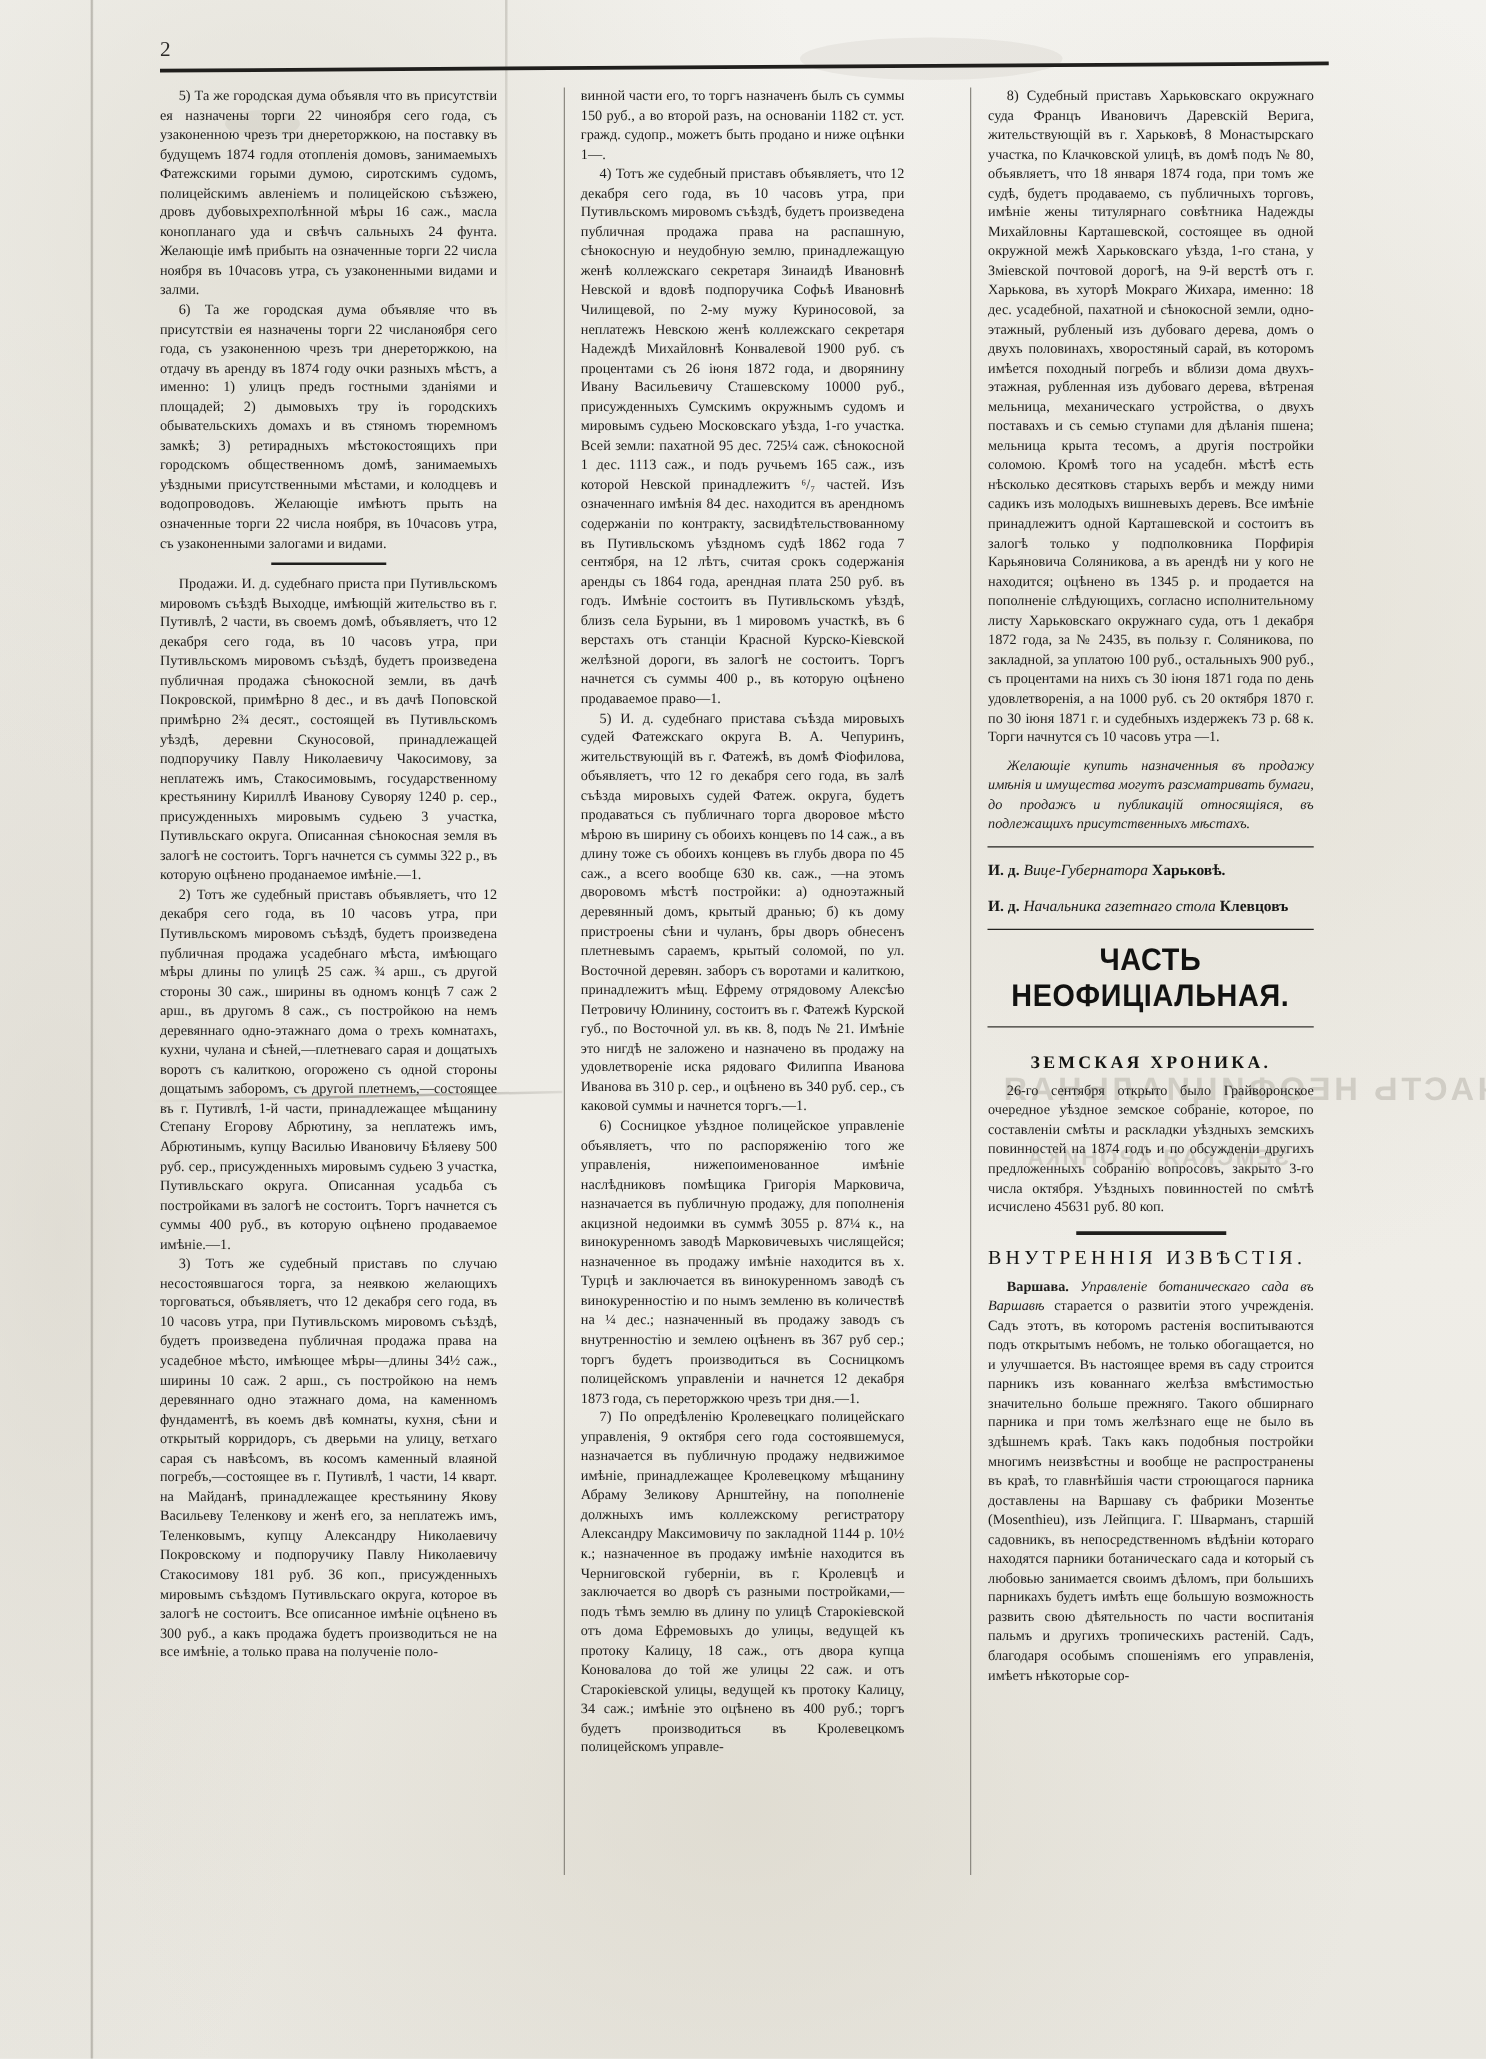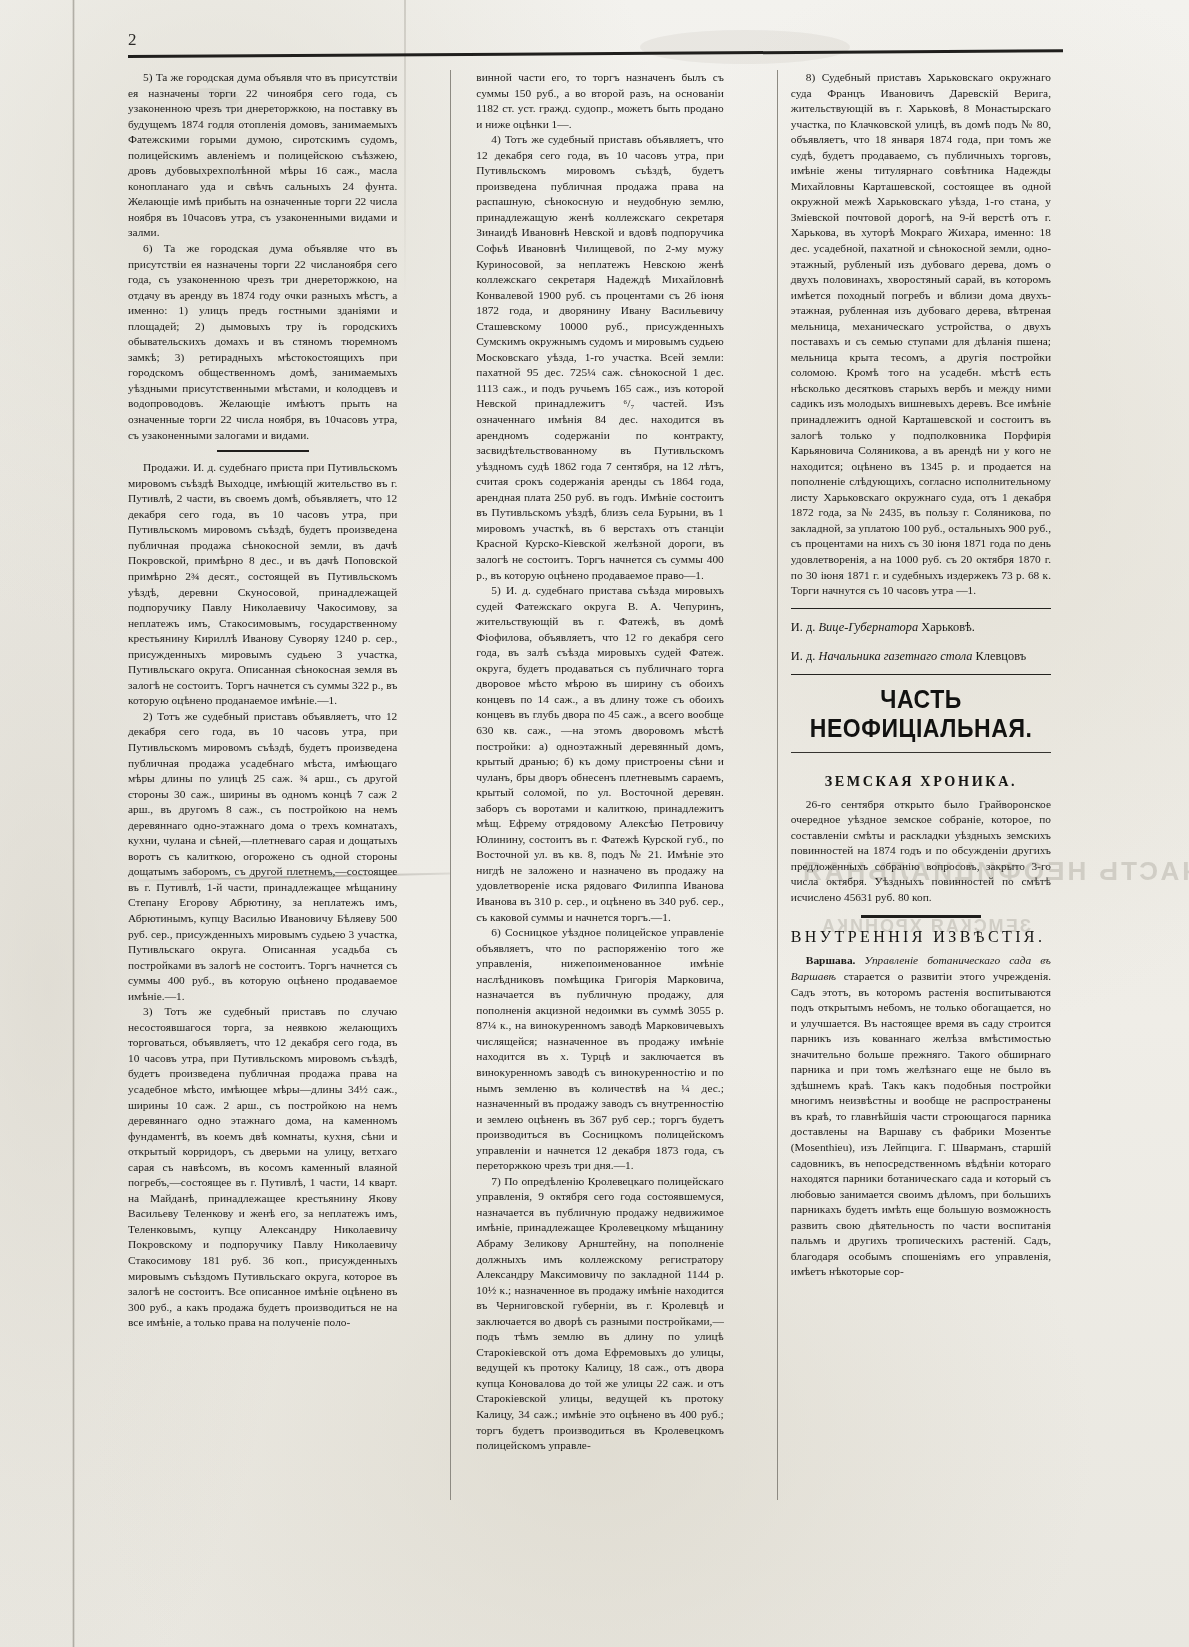--- a/index.html
+++ b/index.html
@@ -58,21 +58,21 @@
     position:absolute;left:128px;top:70px;width:936px;height:1430px;
     display:flex;
     gap:40px;
   }
   .col{
     width:310px;
     padding-right:13px;
     box-sizing:border-box;
     position:relative;
   }
-  .col.mid{border-left:1px solid #8d8a82;padding-left:25px;width:312px;}
+  .col.mid{border-left:1px solid #8d8a82;padding-left:13px;width:312px;}
   .col.right{border-left:1px solid #8d8a82;padding-left:13px;width:314px;}
 
   p.body{
     margin:0 0 0 0;
     font-size:11.4px;
     line-height:15.55px;
     text-align:justify;
     text-indent:15px;
     color:#1d1c1a;
     word-spacing:0px;
@@ -89,21 +89,21 @@
     width:100%;height:0;border-top:1.6px solid #23221f;margin:9px 0 10px 0;
   }
   .rule-full.thin{border-top:1px solid #35332f;}
 
   .ital{font-style:italic;}
   .sig{
     font-size:12.4px;line-height:17px;color:#181816;
     font-style:italic;margin:0;
     text-indent:0;
   }
-  .sig .rom{font-style:normal;font-weight:400;}
+  .sig .rom{font-style:normal;font-weight:700;}
 
   .hdr-big{
     text-align:center;
     font-family:"Liberation Sans", sans-serif;
     font-weight:700;
     font-size:25px;
     letter-spacing:.6px;
     color:#121211;
     margin:3px 0 4px 0;
     transform:scaleX(.92);
@@ -172,20 +172,21 @@
       <p class="body cont">винной части его, то торгъ назначенъ былъ съ суммы 150 руб., а во второй разъ, на основаніи 1182 ст. уст. гражд. судопр., можетъ быть продано и ниже оцѣнки 1—.</p>
       <p class="body">4) Тотъ же судебный приставъ объявляетъ, что 12 декабря сего года, въ 10 часовъ утра, при Путивльскомъ мировомъ съѣздѣ, будетъ произведена публичная продажа права на распашную, сѣнокосную и неудобную землю, принадлежащую женѣ коллежскаго секретаря Зинаидѣ Ивановнѣ Невской и вдовѣ подпоручика Софьѣ Ивановнѣ Чилищевой, по 2-му мужу Куриносовой, за неплатежъ Невскою женѣ коллежскаго секретаря Надеждѣ Михайловнѣ Конвалевой 1900 руб. съ процентами съ 26 іюня 1872 года, и дворянину Ивану Васильевичу Сташевскому 10000 руб., присужденныхъ Сумскимъ окружнымъ судомъ и мировымъ судьею Московскаго уѣзда, 1-го участка. Всей земли: пахатной 95 дес. 725¼ саж. сѣнокосной 1 дес. 1113 саж., и подъ ручьемъ 165 саж., изъ которой Невской принадлежитъ ⁶/₇ частей. Изъ означеннаго имѣнія 84 дес. находится въ арендномъ содержаніи по контракту, засвидѣтельствованному въ Путивльскомъ уѣздномъ судѣ 1862 года 7 сентября, на 12 лѣтъ, считая срокъ содержанія аренды съ 1864 года, арендная плата 250 руб. въ годъ. Имѣніе состоитъ въ Путивльскомъ уѣздѣ, близъ села Бурыни, въ 1 мировомъ участкѣ, въ 6 верстахъ отъ станціи Красной Курско-Кіевской желѣзной дороги, въ залогѣ не состоитъ. Торгъ начнется съ суммы 400 р., въ которую оцѣнено продаваемое право—1.</p>
       <p class="body">5) И. д. судебнаго пристава съѣзда мировыхъ судей Фатежскаго округа В. А. Чепуринъ, жительствующій въ г. Фатежѣ, въ домѣ Фіофилова, объявляетъ, что 12 го декабря сего года, въ залѣ съѣзда мировыхъ судей Фатеж. округа, будетъ продаваться съ публичнаго торга дворовое мѣсто мѣрою въ ширину съ обоихъ концевъ по 14 саж., а въ длину тоже съ обоихъ концевъ въ глубь двора по 45 саж., а всего вообще 630 кв. саж., —на этомъ дворовомъ мѣстѣ постройки: а) одноэтажный деревянный домъ, крытый дранью; б) къ дому пристроены сѣни и чуланъ, бры дворъ обнесенъ плетневымъ сараемъ, крытый соломой, по ул. Восточной деревян. заборъ съ воротами и калиткою, принадлежитъ мѣщ. Ефрему отрядовому Алексѣю Петровичу Юлинину, состоитъ въ г. Фатежѣ Курской губ., по Восточной ул. въ кв. 8, подъ № 21. Имѣніе это нигдѣ не заложено и назначено въ продажу на удовлетвореніе иска рядоваго Филиппа Иванова Иванова въ 310 р. сер., и оцѣнено въ 340 руб. сер., съ каковой суммы и начнется торгъ.—1.</p>
       <p class="body">6) Сосницкое уѣздное полицейское управленіе объявляетъ, что по распоряженію того же управленія, нижепоименованное имѣніе наслѣдниковъ помѣщика Григорія Марковича, назначается въ публичную продажу, для пополненія акцизной недоимки въ суммѣ 3055 р. 87¼ к., на винокуренномъ заводѣ Марковичевыхъ числящейся; назначенное въ продажу имѣніе находится въ х. Турцѣ и заключается въ винокуренномъ заводѣ съ винокуренностію и по нымъ земленю въ количествѣ на ¼ дес.; назначенный въ продажу заводъ съ внутренностію и землею оцѣненъ въ 367 руб сер.; торгъ будетъ производиться въ Сосницкомъ полицейскомъ управленіи и начнется 12 декабря 1873 года, съ переторжкою чрезъ три дня.—1.</p>
       <p class="body">7) По опредѣленію Кролевецкаго полицейскаго управленія, 9 октября сего года состоявшемуся, назначается въ публичную продажу недвижимое имѣніе, принадлежащее Кролевецкому мѣщанину Абраму Зеликову Арнштейну, на пополненіе должныхъ имъ коллежскому регистратору Александру Максимовичу по закладной 1144 р. 10½ к.; назначенное въ продажу имѣніе находится въ Черниговской губерніи, въ г. Кролевцѣ и заключается во дворѣ съ разными постройками,—подъ тѣмъ землю въ длину по улицѣ Старокіевской отъ дома Ефремовыхъ до улицы, ведущей къ протоку Калицу, 18 саж., отъ двора купца Коновалова до той же улицы 22 саж. и отъ Старокіевской улицы, ведущей къ протоку Калицу, 34 саж.; имѣніе это оцѣнено въ 400 руб.; торгъ будетъ производиться въ Кролевецкомъ полицейскомъ управле-</p>
     </div>
 
     <div class="col right">
       <p class="body">8) Судебный приставъ Харьковскаго окружнаго суда Францъ Ивановичъ Даревскій Верига, жительствующій въ г. Харьковѣ, 8 Монастырскаго участка, по Клачковской улицѣ, въ домѣ подъ № 80, объявляетъ, что 18 января 1874 года, при томъ же судѣ, будетъ продаваемо, съ публичныхъ торговъ, имѣніе жены титулярнаго совѣтника Надежды Михайловны Карташевской, состоящее въ одной окружной межѣ Харьковскаго уѣзда, 1-го стана, у Зміевской почтовой дорогѣ, на 9-й верстѣ отъ г. Харькова, въ хуторѣ Мокраго Жихара, именно: 18 дес. усадебной, пахатной и сѣнокосной земли, одно-этажный, рубленый изъ дубоваго дерева, домъ о двухъ половинахъ, хворостяный сарай, въ которомъ имѣется походный погребъ и вблизи дома двухъ-этажная, рубленная изъ дубоваго дерева, вѣтреная мельница, механическаго устройства, о двухъ поставахъ и съ семью ступами для дѣланія пшена; мельница крыта тесомъ, а другія постройки соломою. Кромѣ того на усадебн. мѣстѣ есть нѣсколько десятковъ старыхъ вербъ и между ними садикъ изъ молодыхъ вишневыхъ деревъ. Все имѣніе принадлежитъ одной Карташевской и состоитъ въ залогѣ только у подполковника Порфирія Карьяновича Соляникова, а въ арендѣ ни у кого не находится; оцѣнено въ 1345 р. и продается на пополненіе слѣдующихъ, согласно исполнительному листу Харьковскаго окружнаго суда, отъ 1 декабря 1872 года, за № 2435, въ пользу г. Соляникова, по закладной, за уплатою 100 руб., остальныхъ 900 руб., съ процентами на нихъ съ 30 іюня 1871 года по день удовлетворенія, а на 1000 руб. съ 20 октября 1870 г. по 30 іюня 1871 г. и судебныхъ издержекъ 73 р. 68 к. Торги начнутся съ 10 часовъ утра —1.</p>
 
+      <p class="body ital" style="margin-top:7px;">Желающіе купить назначенныя въ продажу имѣнія и имущества могутъ разсматривать бумаги, до продажъ и публикацій относящіяся, въ подлежащихъ присутственныхъ мѣстахъ.</p>
 
       <div class="rule-full"></div>
 
       <p class="sig" style="margin-bottom:12px;">
         <span class="rom">И. д.</span>
         <span>Вице-Губернатора</span>
         <span class="rom">Харьковѣ.</span>
       </p>
 
       <p class="sig" style="margin-bottom:6px;">

